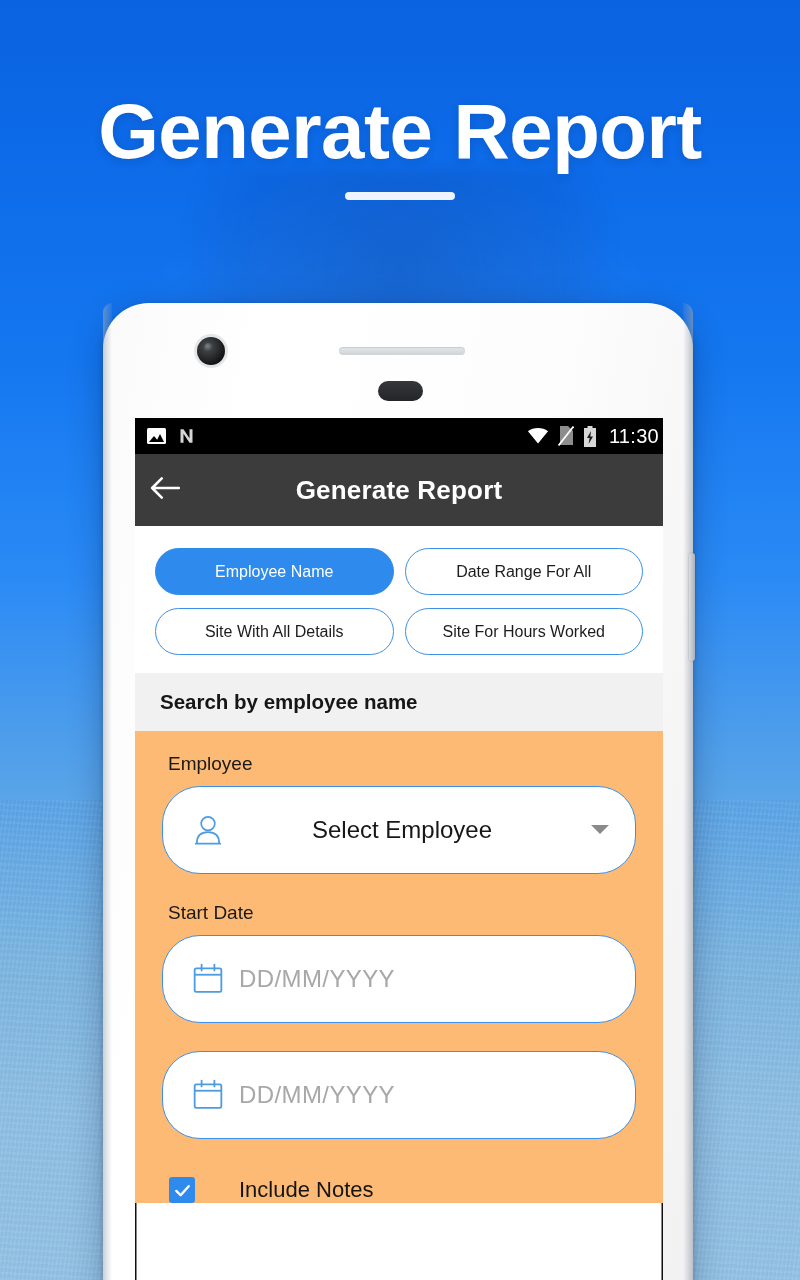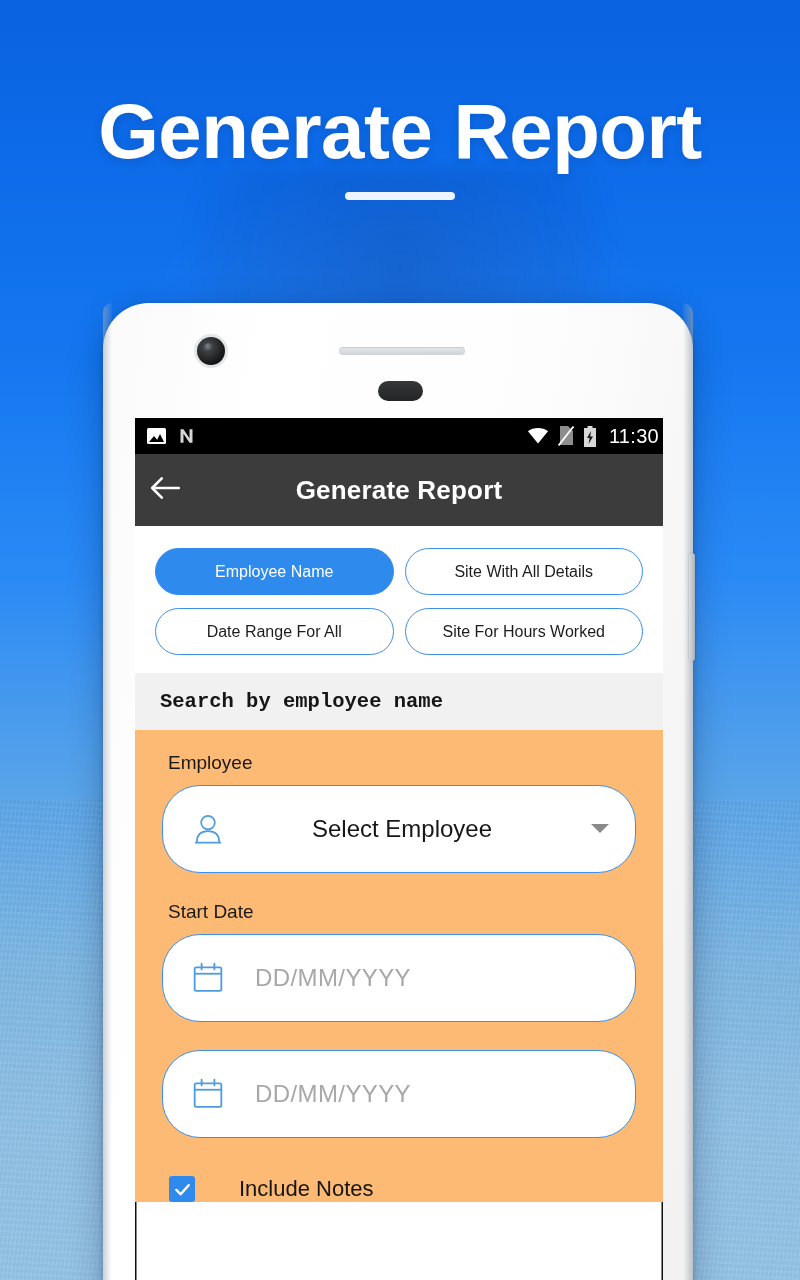--- a/index.html
+++ b/index.html
@@ -157,39 +157,39 @@
     display:flex; align-items:center; justify-content:center;
     font-size:16px; color:#1d1d1d; white-space:nowrap;
   }
   .chip.active{
     background:#2e8bed; border-color:#2e8bed; color:#ffffff;
   }
 
   
   .section-band{
     background:#f1f1f1; padding:17px 25px;
-    font-size:20.5px; font-weight:700; color:#161616;font-family:Liberation Mono, monospace;
+    font-size:20.5px; font-weight:700; color:#161616;
   }
 
   
   .form{ padding:22px 27px 0 27px; background:#fdba74; }
   .field{ margin-bottom:28px; }
   .field-label{
     font-size:19px; color:#1a1a1a; margin:0 0 11px 6px; font-weight:400;
   }
   .input-pill{
     height:88px; border:1.6px solid #3b90e8; border-radius:38px;
     display:flex; align-items:center; padding:0 22px; background:#fff; position:relative;
   }
   .input-icon{ width:46px; display:flex; align-items:center; justify-content:center; flex:0 0 46px; }
   .input-value{
     flex:1; text-align:center; font-size:24px; color:#171717; margin-left:-14px;
   }
   .input-placeholder{
-    flex:1; font-size:24px; color:#a8a8a8; margin-left:24px; letter-spacing:.4px;
+    flex:1; font-size:24px; color:#a8a8a8; margin-left:8px; letter-spacing:.4px;
   }
   .caret{ width:26px; display:flex; align-items:center; justify-content:center; }
 
   
   .check-row{ display:flex; align-items:center; padding:10px 0 0 7px; }
   .checkbox{
     width:26px; height:26px; border-radius:3px; background:#2e8bed;
     display:flex; align-items:center; justify-content:center; flex:0 0 26px;
   }
   .check-label{ font-size:22px; color:#151515; margin-left:44px; }
@@ -255,22 +255,22 @@
           <svg viewBox="0 0 28 22" width="30" height="24">
             <path d="M27 11 L2 11 M11 2 L2 11 L11 20" stroke="#ffffff" stroke-width="2.4" fill="none" stroke-linecap="round" stroke-linejoin="round"></path>
           </svg>
         </span>
       </div>
       <div class="appbar-title">Generate Report</div>
     </div>
 
     <div class="chips">
       <div class="chip active">Employee Name</div>
+      <div class="chip">Date Range For All</div>
       <div class="chip">Site With All Details</div>
-      <div class="chip">Date Range For All</div>
       <div class="chip">Site For Hours Worked</div>
     </div>
 
     <div class="section-band">Search by employee name</div>
 
     <div class="form">
 
       <div class="field">
         <div class="field-label">Employee</div>
         <div class="input-pill">

